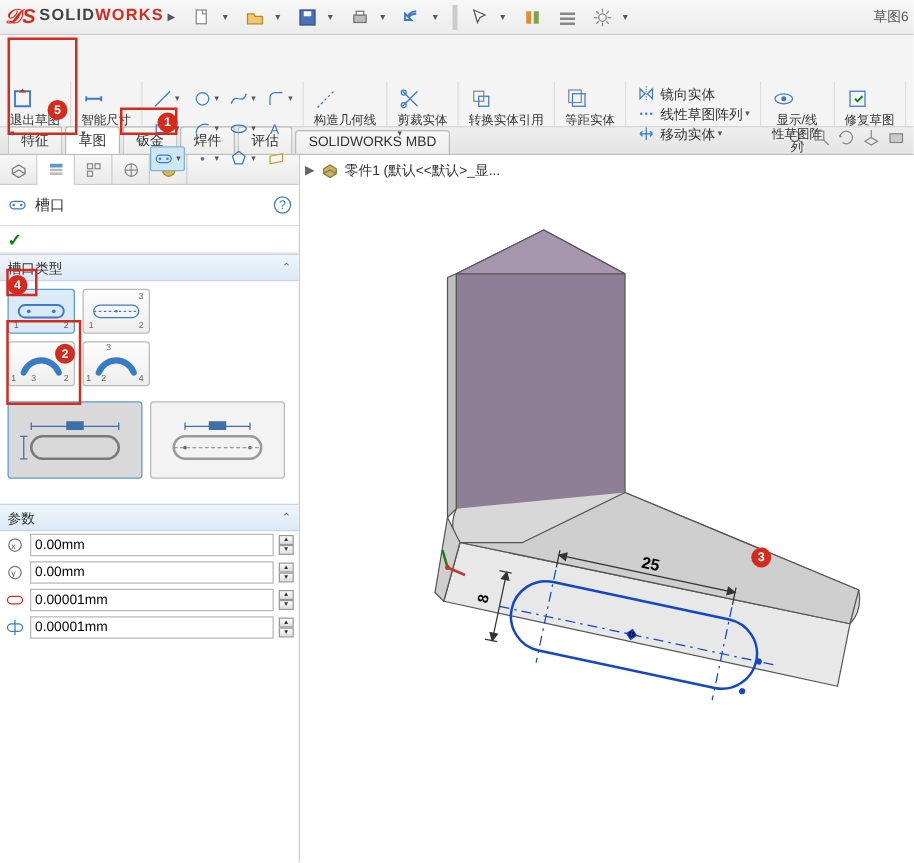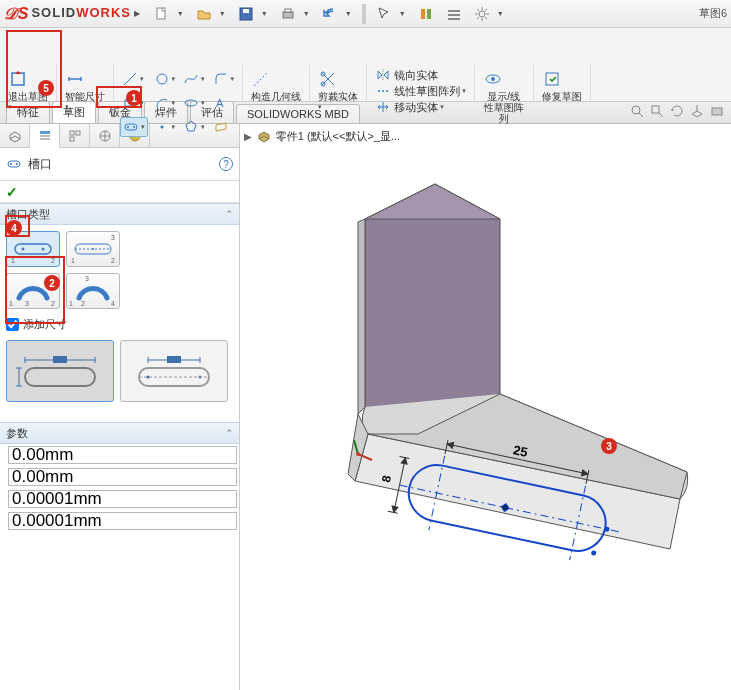--- a/index.html
+++ b/index.html
@@ -62,21 +62,21 @@
 
   .chk-row { display: flex; align-items: center; padding: 2px 6px; }
   .chk-row input { margin-right: 4px; }
 
   .img-row { display: flex; gap: 6px; padding: 6px; }
   .img-opt { width: 108px; height: 62px; border: 1px solid #b8b8b8; border-radius: 3px; background: #f3f3f3; display:flex; align-items:center; justify-content:center; }
   .img-opt.sel { border: 1px solid #5a9bd5; background: #dbeaf7; }
   .img-opt.dark { background:#d9d9d9; }
 
   .param-row { display: flex; align-items: center; padding: 2px 4px; gap: 4px; }
-  .param-row input { flex: 1; height: 18px; border: 1px solid #b8b8b8; padding: 0 3px; font-size: 17px; background: #fff; }
+  .param-row input { flex: 1; height: 18px; border: 1px solid #b8b8b8; padding: 0 3px; font-size: 11px; background: #fff; }
   .param-row .spin { display: flex; flex-direction: column; }
   .param-row .spin span { width: 12px; height: 8px; border: 1px solid #999; background: linear-gradient(#fdfdfd,#ddd); font-size: 6px; line-height: 6px; text-align: center; }
 
   
   .gview { flex: 1; background: #fff; position: relative; }
   .gview-head { position: absolute; top: 4px; left: 6px; display: flex; align-items: center; gap: 4px; font-size: 11px; color: #333; }
   .gview-head .arrow { font-size: 10px; color: #666; margin-left: -2px; }
 
   
   .ico16 { width: 16px; height: 16px; display: inline-block; }
@@ -270,20 +270,38 @@
   </div>
   <div class="ribbon-group">
     <div class="rbtn-lg">
       <svg class="ico20" viewBox="0 0 20 20">
           <path d="M4 4l12 12M4 16L16 4" stroke="#3a7bc8"></path>
           <circle cx="5" cy="15" r="2" fill="none" stroke="#3a7bc8"></circle>
           <circle cx="5" cy="5" r="2" fill="none" stroke="#3a7bc8"></circle>
         </svg>
       <span class="lbl">剪裁实体</span>
       <span class="dd">▾</span>
+    </div>
+  </div>
+  <div class="ribbon-group">
+    <div class="rbtn-lg">
+      <svg class="ico20" viewBox="0 0 20 20">
+          <rect x="4" y="4" width="8" height="8" fill="none" stroke="#888"></rect>
+          <rect x="8" y="8" width="8" height="8" fill="none" stroke="#3a7bc8"></rect>
+        </svg>
+      <span class="lbl">转换实体引用</span>
+    </div>
+  </div>
+  <div class="ribbon-group">
+    <div class="rbtn-lg">
+      <svg class="ico20" viewBox="0 0 20 20">
+          <rect x="3" y="3" width="10" height="10" fill="none" stroke="#888"></rect>
+          <rect x="6" y="6" width="10" height="10" fill="none" stroke="#3a7bc8"></rect>
+        </svg>
+      <span class="lbl">等距实体</span>
     </div>
   </div>
   <div class="ribbon-group" style="flex-direction:column; padding:2px 6px;">
     <span class="rbtn-sm"><svg class="ico16" viewBox="0 0 16 16">
           <path d="M8 2v12" stroke="#888" stroke-dasharray="1 1"></path>
           <path d="M3 4v8l4-4zM13 4v8l-4-4z" fill="none" stroke="#3a7bc8"></path>
         </svg>&nbsp;<span>镜向实体</span></span>
     <span class="rbtn-sm"><svg class="ico16" viewBox="0 0 16 16">
           <circle cx="4" cy="8" r="1" fill="#3a7bc8"></circle>
           <circle cx="8" cy="8" r="1" fill="#3a7bc8"></circle>
@@ -436,24 +454,20 @@
         <svg width="40" height="22" viewBox="0 0 40 22">
             <path d="M6 18a15 15 0 0 1 28 0" fill="none" stroke="#3a7bc8" stroke-width="5" stroke-linecap="round"></path>
           </svg>
         <span class="nums" style="top:1px;left:18px">3</span>
           <span class="nums" style="bottom:1px;left:14px">2</span>
           <span class="nums n2" style="bottom:1px">4</span>
           <span class="nums n1" style="bottom:1px;left:2px">1</span>
       </div>
     </div>
 
-    <label class="chk-row">
-      <input type="checkbox" checked="" style="">
-      <span>添加尺寸</span>
-    </label>
 
     <div class="img-row">
       <div class="img-opt sel dark">
         <svg width="90" height="46" viewBox="0 0 90 46">
           <rect x="10" y="20" width="70" height="18" rx="9" fill="none" stroke="#7a7a7a" stroke-width="2"></rect>
           <path d="M10 12h70M10 9v6M80 9v6" stroke="#3f6fa8"></path>
           <rect x="38" y="8" width="14" height="7" fill="#3f6fa8"></rect>
           <path d="M4 20v18M1 20h6M1 38h6" stroke="#3f6fa8"></path>
         </svg>
       </div>

